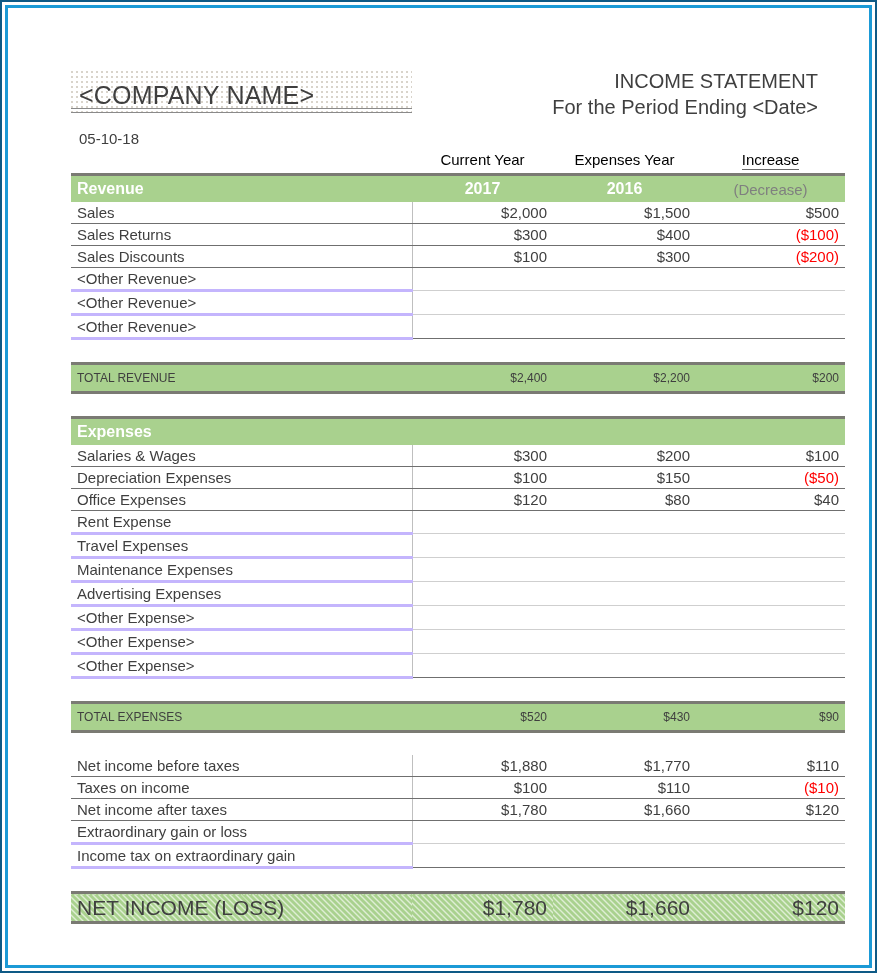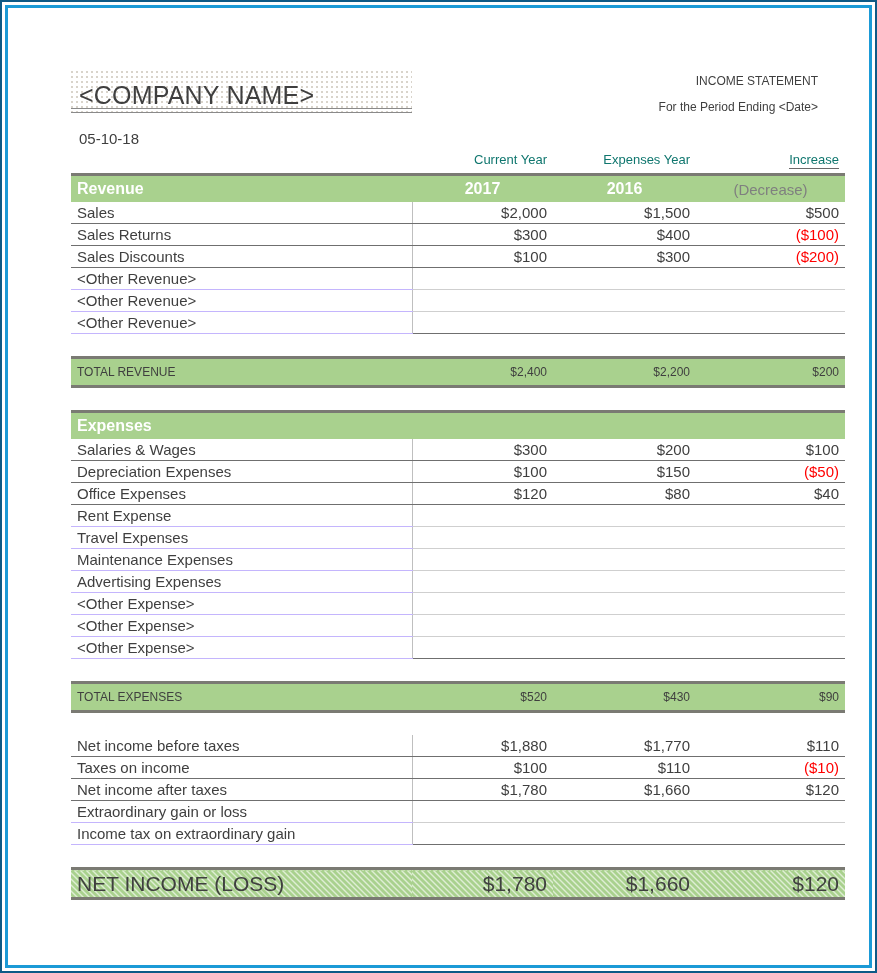--- a/index.html
+++ b/index.html
@@ -84,21 +84,21 @@
     font-size: 15px;
     color: #3f3f3f;
     white-space: nowrap;
     margin-top: 19px;
   }
   .title-right {
     position: absolute;
     right: 0;
     top: 4px;
     text-align: right;
-    font-size: 12px;
+    font-size: 20px;
     color: #3f3f3f;
     line-height: 26px;
     white-space: nowrap;
   }
 
   
   #statement {
     position: absolute;
     left: 54px;
     top: 130px;
@@ -122,23 +122,23 @@
     vertical-align: middle;
     white-space: nowrap;
     overflow: hidden;
   }
   td.label { text-align: left; }
   td.num   { text-align: right; }
 
   
   tr.colhead td {
     height: 24px;
-    font-size: 13px;
-    color: #0f766e;
-    text-align: right;
+    font-size: 15px;
+    color: #000000;
+    text-align: center;
     padding-bottom: 2px;
   }
   tr.colhead td.inc-head span {
     border-bottom: 1px solid #6a6a6a;
     padding-bottom: 1px;
   }
 
   
   tr.section td {
     background: #a9d18e;
@@ -164,21 +164,21 @@
   tr.item td {
     border-bottom: 1px solid #6f6f6f;
   }
   tr.item td.label {
     border-right: 1px solid #bfbfbf;
   }
   tr.item.empty td {
     border-bottom: 1px solid #cfcfcf;
   }
   tr.item.empty td.label {
-    border-bottom: 1px solid #c4b5fd;
+    border-bottom: 3px solid #c4b5fd;
   }
   tr.item.lastrow td {
     border-bottom: 1px solid #6f6f6f;
   }
 
   
   tr.spacer td {
     height: 22px;
     border: none;
     background: #ffffff;

